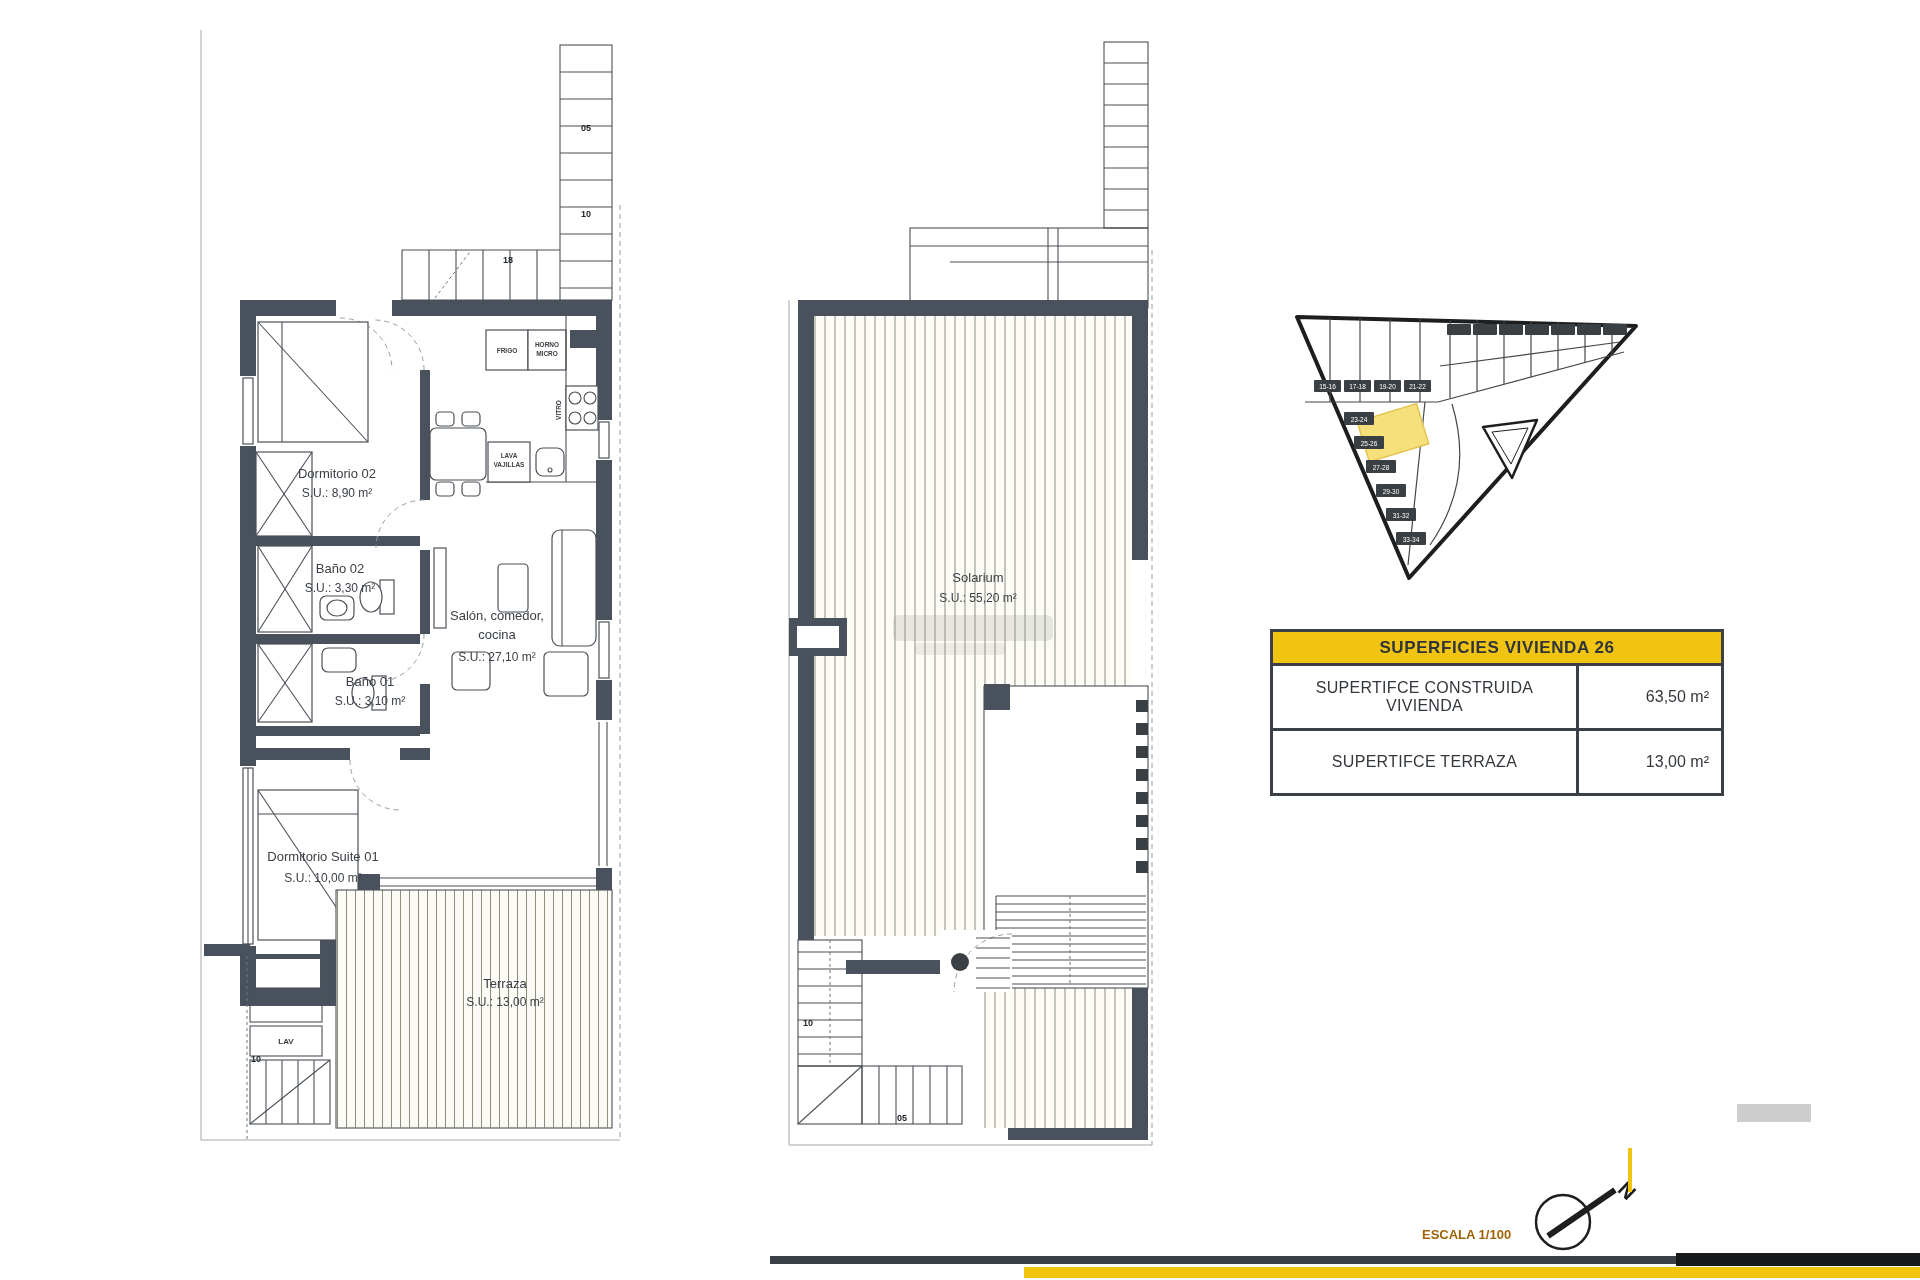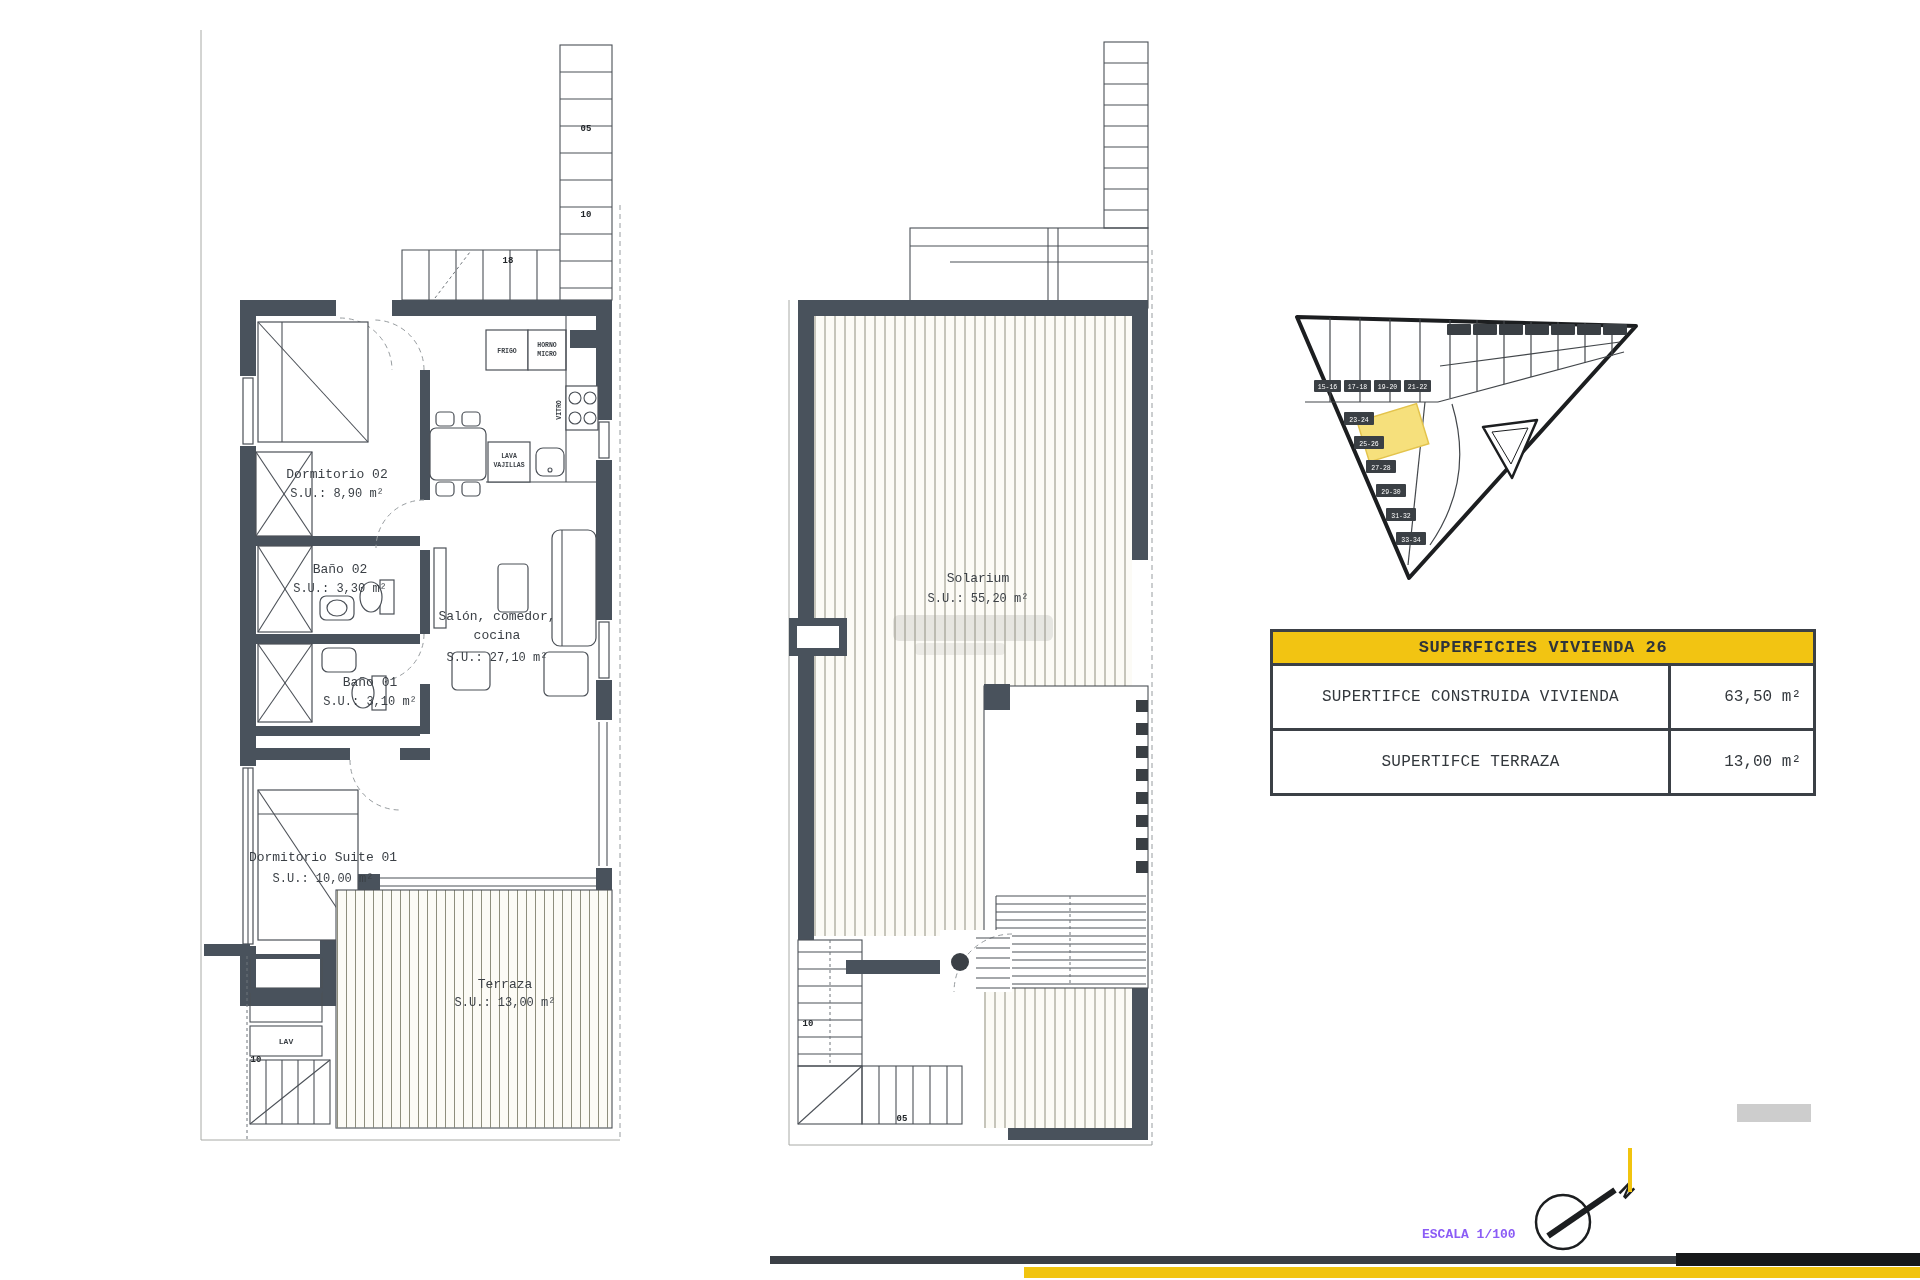--- a/index.html
+++ b/index.html
@@ -1,50 +1,50 @@
 <!DOCTYPE html>
 <html><head>
 <meta charset="utf-8">
 <style>
   html,body{margin:0;padding:0;background:#ffffff;}
   .page{position:relative;width:1920px;height:1280px;background:#ffffff;overflow:hidden;
-        font-family:Liberation Mono, monospace;color:#3b4046;}
+        font-family:Liberation Sans, sans-serif;color:#3b4046;}
   .plansvg{position:absolute;left:0;top:0;}
 
   
   .wall{fill:#49525c;stroke:none;}
   .thin{fill:none;stroke:#4b5057;stroke-width:1.1;}
   .lite{fill:none;stroke:#a8aaa6;stroke-width:1;}
   .furn{fill:#ffffff;stroke:#4b5057;stroke-width:1.2;}
   .dash{fill:none;stroke:#979c9f;stroke-width:1;stroke-dasharray:5 4;}
   .ddash{fill:none;stroke:#6f757a;stroke-width:1;stroke-dasharray:3 3;}
   .lblA{font-size:13px;fill:#3b4046;text-anchor:middle;}
   .lblB{font-size:12px;fill:#3b4046;text-anchor:middle;}
   .tinyk{font-size:6.5px;fill:#3b4046;text-anchor:middle;font-weight:bold;}
   .stepn{font-size:9px;fill:#202428;text-anchor:middle;font-weight:bold;}
   .chip{fill:#3a3f44;}
   .chiptext{font-size:6.5px;fill:#ffffff;text-anchor:middle;}
   .sitewall{fill:#ffffff;stroke:#1c1e20;stroke-width:4;stroke-linejoin:round;}
   .siteline{fill:none;stroke:#43474b;stroke-width:1.2;}
 
   
-  .surfaces{position:absolute;left:1270px;top:629px;width:546px;border-collapse:collapse;}
+  .surfaces{position:absolute;left:1270px;top:629px;width:454px;border-collapse:collapse;}
   .surfaces th{background:#f2c412;border:3px solid #3b4046;height:29px;
                font-size:17px;letter-spacing:.6px;color:#2f343a;text-align:center;font-weight:bold;}
   .surfaces td{border:3px solid #3b4046;height:26px;font-size:16px;color:#33383d;}
   .surfaces td.lab{padding:2px 10px;text-align:center;letter-spacing:.3px;}
   .surfaces td.val{padding:18px 12px;text-align:right;width:118px;white-space:nowrap;}
 
   
   .footer-title{position:absolute;left:772px;top:1210px;font-size:29px;font-weight:bold;
                 letter-spacing:.6px;color:#3b4046;white-space:nowrap;}
   .bar-dark{position:absolute;left:770px;top:1256px;width:1150px;height:8px;background:#3b4046;}
   .bar-black{position:absolute;left:1676px;top:1253px;width:244px;height:13px;background:#16181a;}
   .bar-yellow{position:absolute;left:1024px;top:1267px;width:896px;height:11px;background:#f1c40f;}
-  .escala{position:absolute;left:1422px;top:1227px;font-size:13px;font-weight:bold;color:#8b5cf6;}
+  .escala{position:absolute;left:1422px;top:1227px;font-size:13px;font-weight:bold;color:#a16207;}
   .ytick{position:absolute;left:1628px;top:1148px;width:4px;height:44px;background:#f1c40f;}
   .grayblock{position:absolute;left:1737px;top:1104px;width:74px;height:18px;background:#cdcdcd;}
 </style>
 </head>
 <body>
 
 <div class="page">
 
 <svg class="plansvg" width="1920" height="1280" viewBox="0 0 1920 1280">
   <defs>

